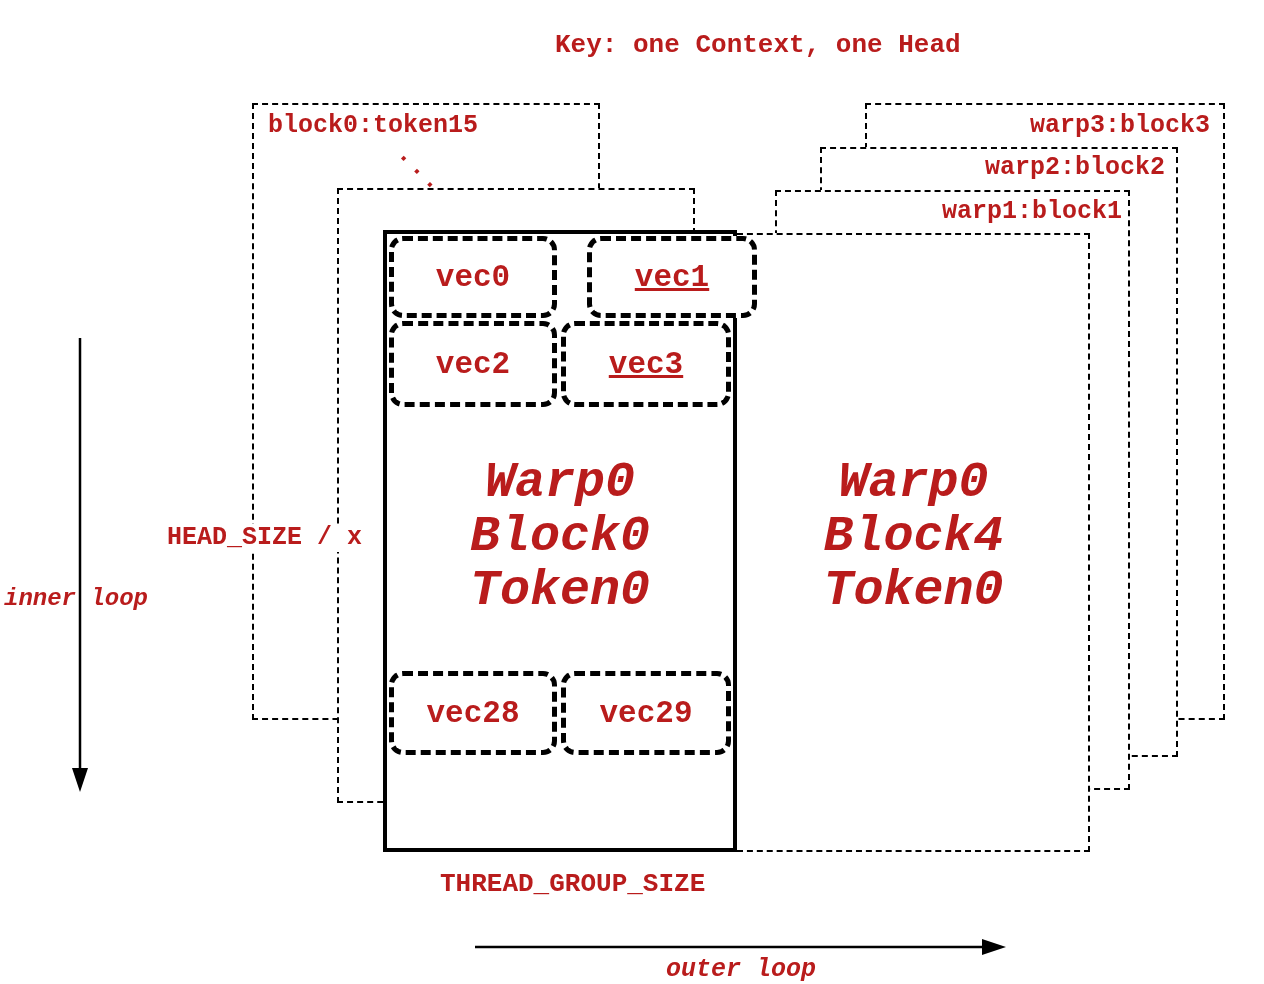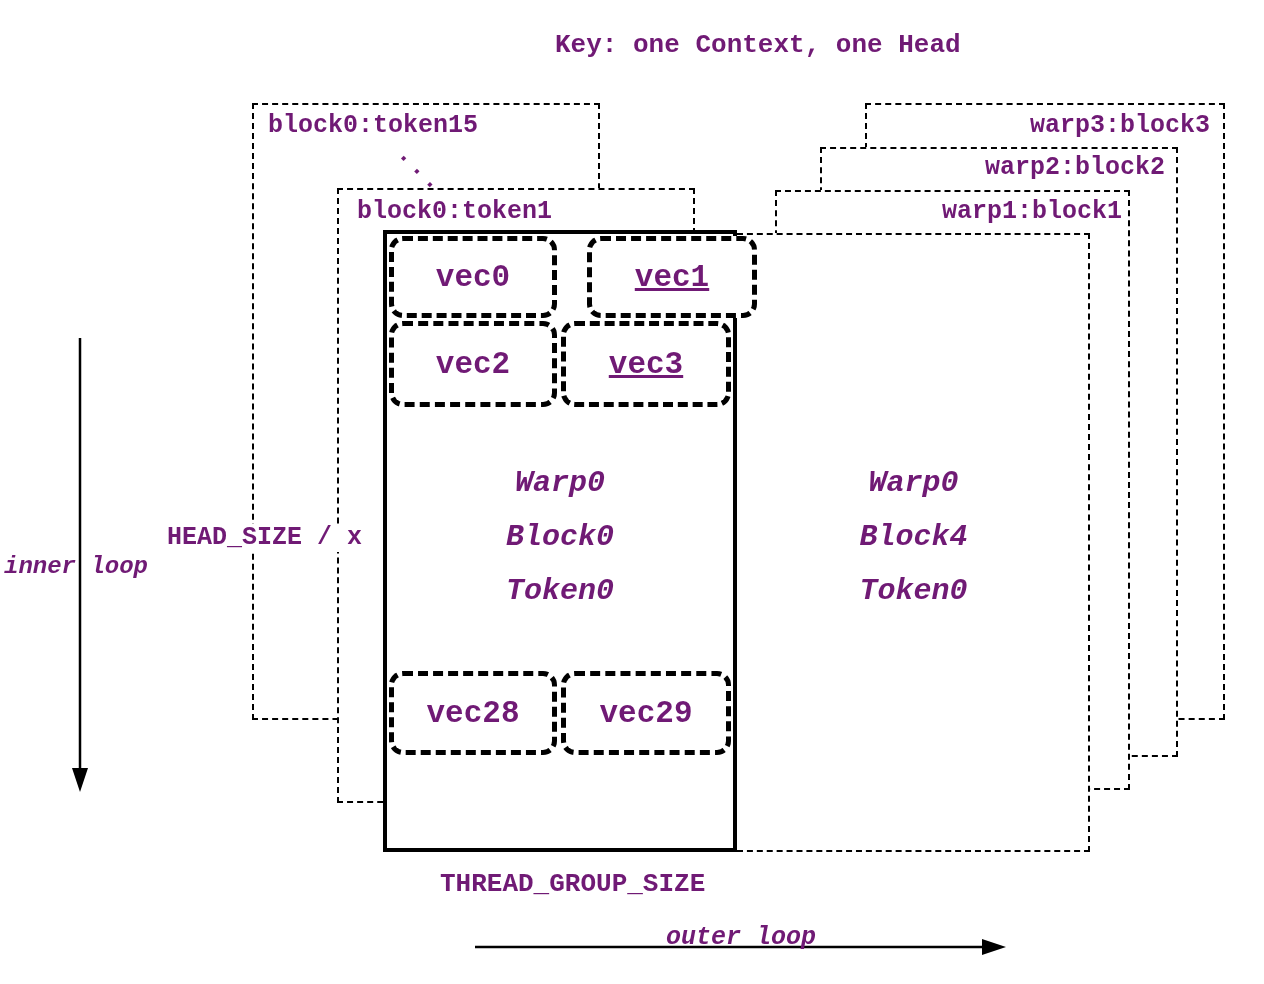--- a/index.html
+++ b/index.html
@@ -1,20 +1,20 @@
 <!DOCTYPE html>
 <html><head>
 <meta charset="utf-8">
 <style>
   html,body { margin:0; padding:0; background:#ffffff; }
   .canvas {
     position:relative;
     width:1264px; height:984px;
     background:#ffffff;
-    color:#701a75;
+    color:#b91c1c;
     font-family:"Liberation Mono", monospace;
     overflow:hidden;
   }
   .box {
     position:absolute;
     box-sizing:border-box;
     background:#ffffff;
   }
   .dashed-thin { border:2px dashed #000; }
   .solid-thick { border:4px solid #000; }
@@ -28,29 +28,29 @@
     font-weight:bold; font-size:31px;
     z-index:6;
   }
   .label {
     position:absolute;
     font-weight:bold; font-size:25px;
     white-space:nowrap;
     z-index:6;
     line-height:1.1;
   }
-  .label.italic { font-style:italic; font-size:24px; }
+  .label.italic { font-style:italic; font-size:24px;margin-top:32px; }
   .title-label { font-size:26px; }
   .whitebg { background:#ffffff; padding:0 2px; }
   .bigtext {
     position:absolute;
     z-index:6;
     text-align:center;
     font-weight:bold; font-style:italic;
-    font-size:30px; line-height:54px;
+    font-size:50px; line-height:54px;
     white-space:nowrap;
   }
   .dots {
     position:absolute;
     left:398px; top:138px;
     font-weight:bold; font-size:26px;
     letter-spacing:3px;
     transform:rotate(45deg);
     transform-origin:left center;
     z-index:6;
@@ -85,21 +85,20 @@
   <div class="box dashed-thin" style="left:865px; top:103px; width:360px; height:617px; z-index:1;"></div>
   <div class="box dashed-thin" style="left:820px; top:147px; width:358px; height:610px; z-index:2;"></div>
   <div class="box dashed-thin" style="left:775px; top:190px; width:355px; height:600px; z-index:3;"></div>
 
   <div class="box dashed-thin" style="left:737px; top:233px; width:353px; height:619px; z-index:4; border-left:none;"></div>
 
   <div class="box solid-thick" style="left:383px; top:230px; width:354px; height:622px; z-index:5;"></div>
 
   <div class="label" style="left:268px; top:112px;">block0:token15</div>
   <div class="dots">···</div>
-  <div class="label" style="left:357px; top:198px;">block0:token1</div>
 
   <div class="label" style="right:142px; top:198px;">warp1:block1</div>
   <div class="label" style="right:99px; top:154px;">warp2:block2</div>
   <div class="label" style="right:54px; top:112px;">warp3:block3</div>
 
   <div class="vec" style="left:389px; top:236px; width:168px; height:82px;">vec0</div>
   <div class="vec" style="left:587px; top:236px; width:170px; height:82px;text-decoration:underline;">vec1</div>
   <div class="vec" style="left:389px; top:321px; width:168px; height:86px;">vec2</div>
   <div class="vec" style="left:561px; top:321px; width:170px; height:86px;text-decoration:underline;">vec3</div>
 

